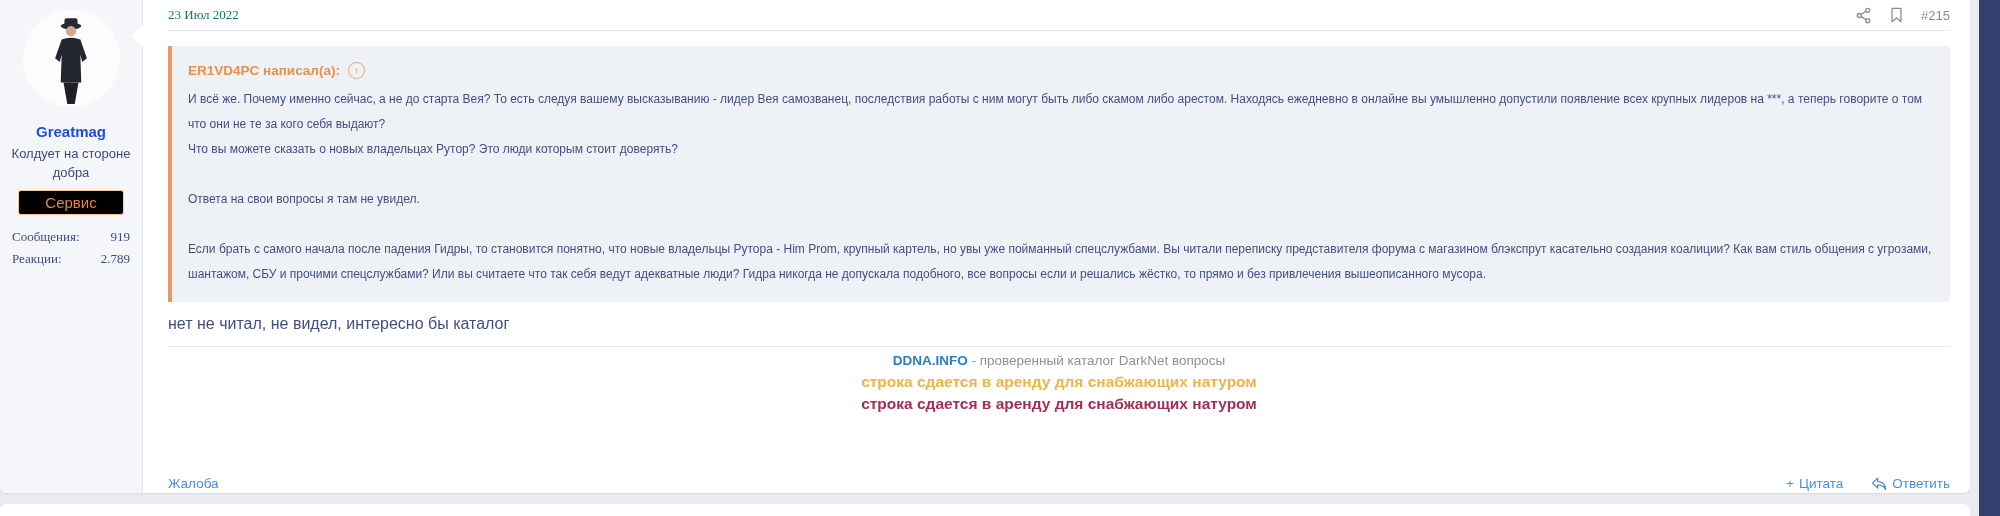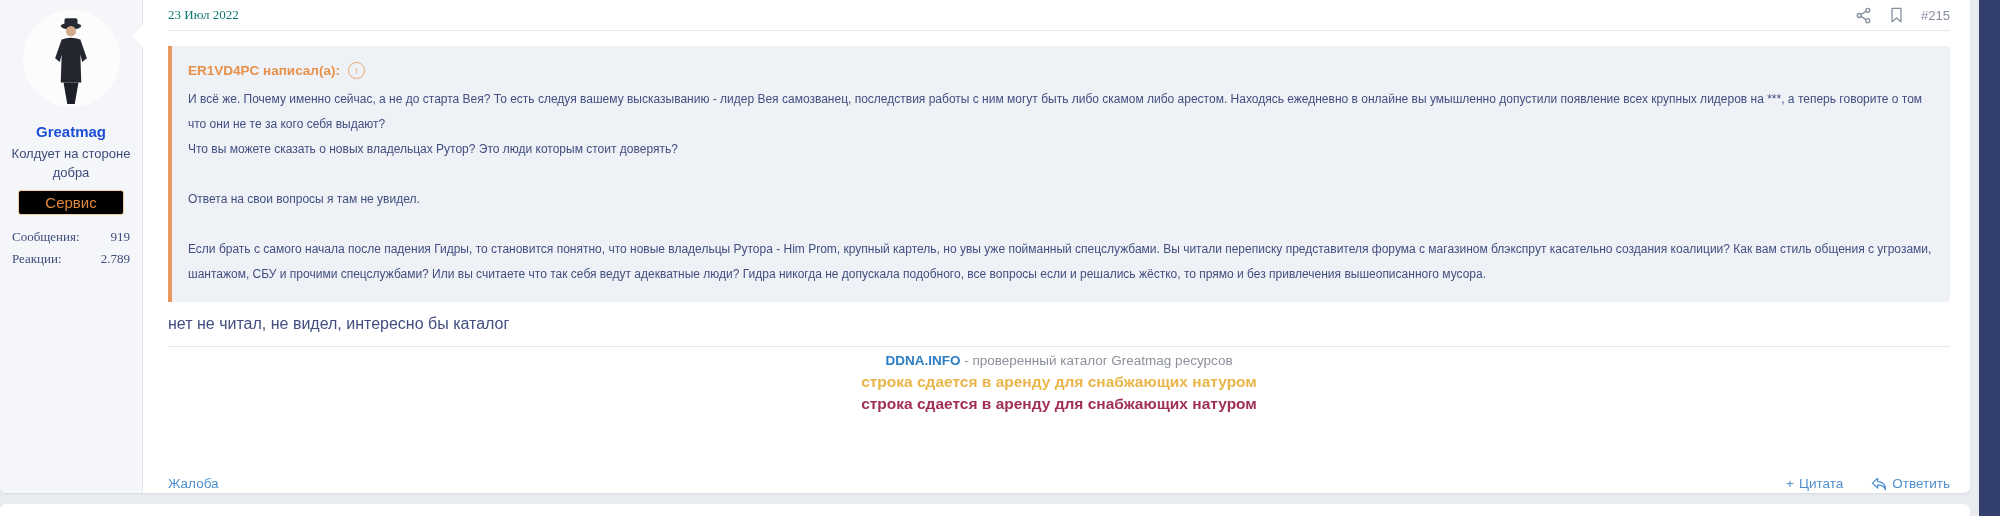--- a/index.html
+++ b/index.html
@@ -147,21 +147,21 @@
         <div class="quote-para">
           <div class="quote-line">Если брать с самого начала после падения Гидры, то становится понятно, что новые владельцы Рутора - Him Prom, крупный картель, но увы уже пойманный спецслужбами. Вы читали переписку представителя форума с магазином блэкспрут касательно создания коалиции? Как вам стиль общения с угрозами, шантажом, СБУ и прочими спецслужбами? Или вы считаете что так себя ведут адекватные люди? Гидра никогда не допускала подобного, все вопросы если и решались жёстко, то прямо и без привлечения вышеописанного мусора.</div>
         </div>
       </div>
     </div>
 
     <div class="reply-text">нет не читал, не видел, интересно бы каталог</div>
 
     <div class="signature">
       <div class="sig-line1">
-        <a class="sig-link" href="#">DDNA.INFO</a><span> - проверенный каталог Greatmag ресурсов</span>
+        <a class="sig-link" href="#">DDNA.INFO</a><span> - проверенный каталог DarkNet вопросы</span>
       </div>
       <div class="sig-orange">строка сдается в аренду для снабжающих натуром</div>
       <div class="sig-red">строка сдается в аренду для снабжающих натуром</div>
     </div>
 
     <div class="actions">
       <a class="action-link" href="#">Жалоба</a>
       <div class="actions-right">
         <a class="action-link" href="#">
           <span>+</span>

